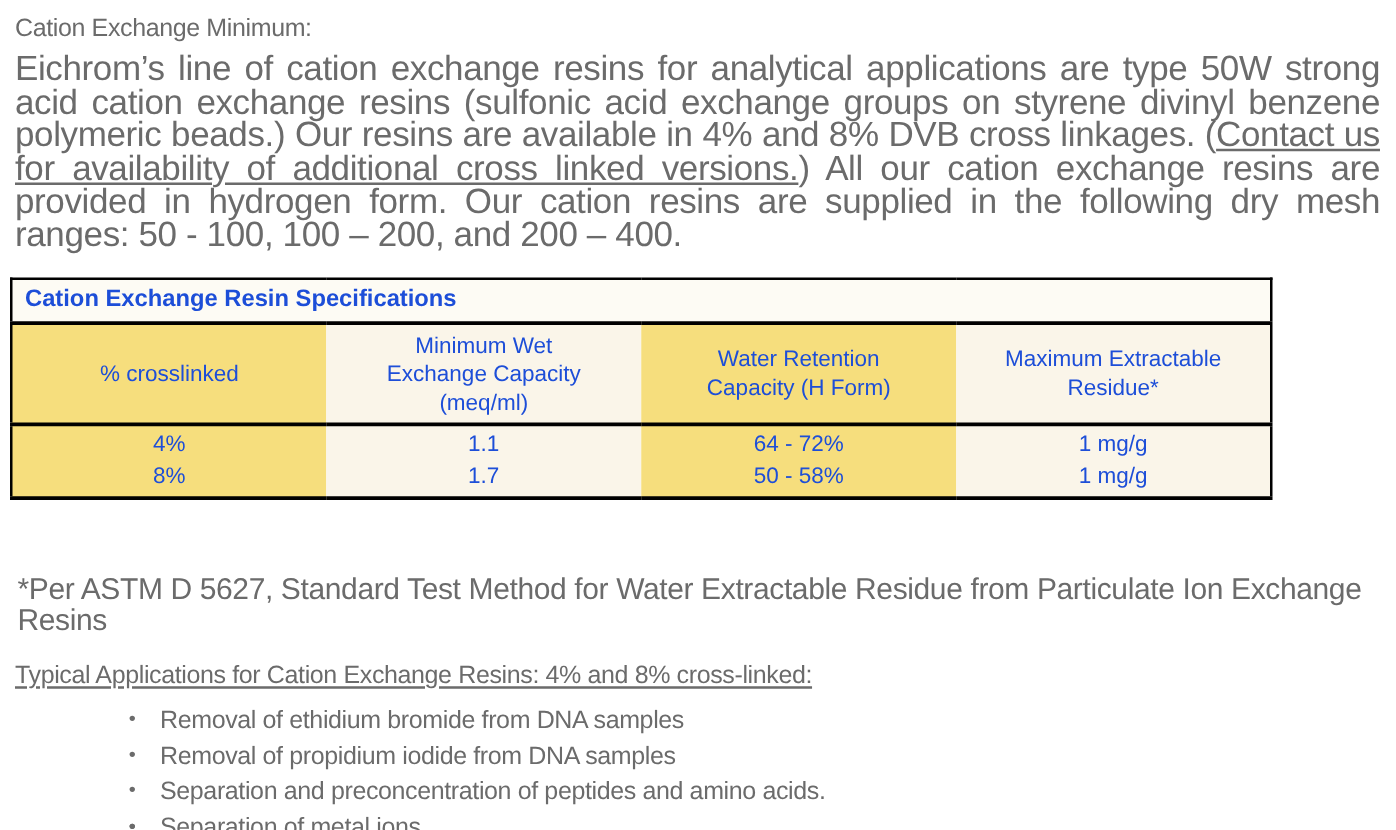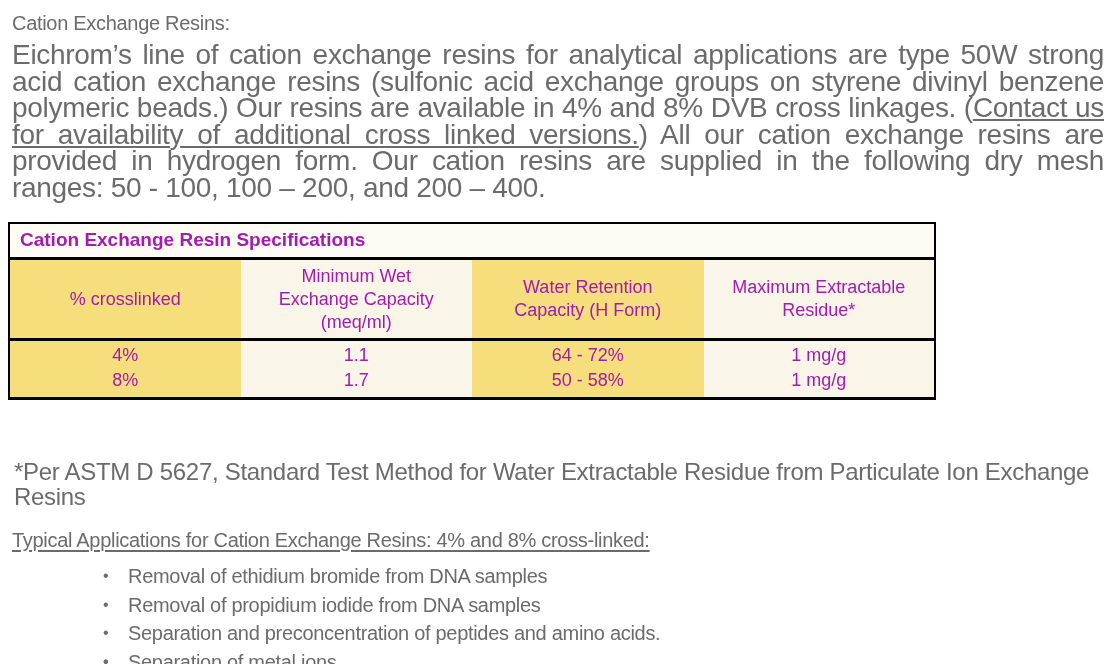--- a/index.html
+++ b/index.html
@@ -17,24 +17,24 @@
     line-height: 26px;
   }
   .intro {
     font-size: 28px; line-height: 26.5px; margin: 6px 0 0 2px;
     text-align: justify; width: 1092px;
   }
   .intro-link { text-decoration: underline; cursor: pointer; color: inherit; }
 
   table.spec-table {
     border-collapse: collapse;
-    width: 928px;
+    width: 1010px;
     margin: 21px 0 0 -2px;
     table-layout: fixed;
-    color: #a21caf;
+    color: #1d4ed8;
     border: 2px solid var(--border, #000);
     border-bottom-width: 3px;
   }
   table.spec-table col { width: 25%; }
   td.table-title-cell {
     background: var(--title_bg, #fdfbf4);
     font-weight: 700; font-size: 19px;
     padding: 5px 8px 6px 10px;
     border-bottom: 3px solid var(--border, #000);
   }
@@ -73,21 +73,21 @@
     font-size: 20px; line-height: 28.5px;
   }
   ul.bullets li .dot {
     position: absolute; left: 93px; top: 0;
     font-size: 16px;
   }
 </style>
 </head>
 <body>
 
-<div class="doc-heading graytext">Cation Exchange Resins:</div>
+<div class="doc-heading graytext">Cation Exchange Minimum:</div>
 
 <p class="intro graytext"><span>Eichrom’s line of cation exchange resins for analytical applications are type 50W strong acid cation exchange resins (sulfonic acid exchange groups on styrene divinyl benzene polymeric beads.) Our resins are available in 4% and 8% DVB cross linkages. (</span><span class="intro-link">Contact us for availability of additional cross linked versions.</span><span>) All our cation exchange resins are provided in hydrogen form. Our cation resins are supplied in the following dry mesh ranges: 50 - 100, 100 – 200, and 200 – 400.</span></p>
 
 <table class="spec-table">
   <colgroup>
       <col>
       <col>
       <col>
       <col>
     </colgroup>

